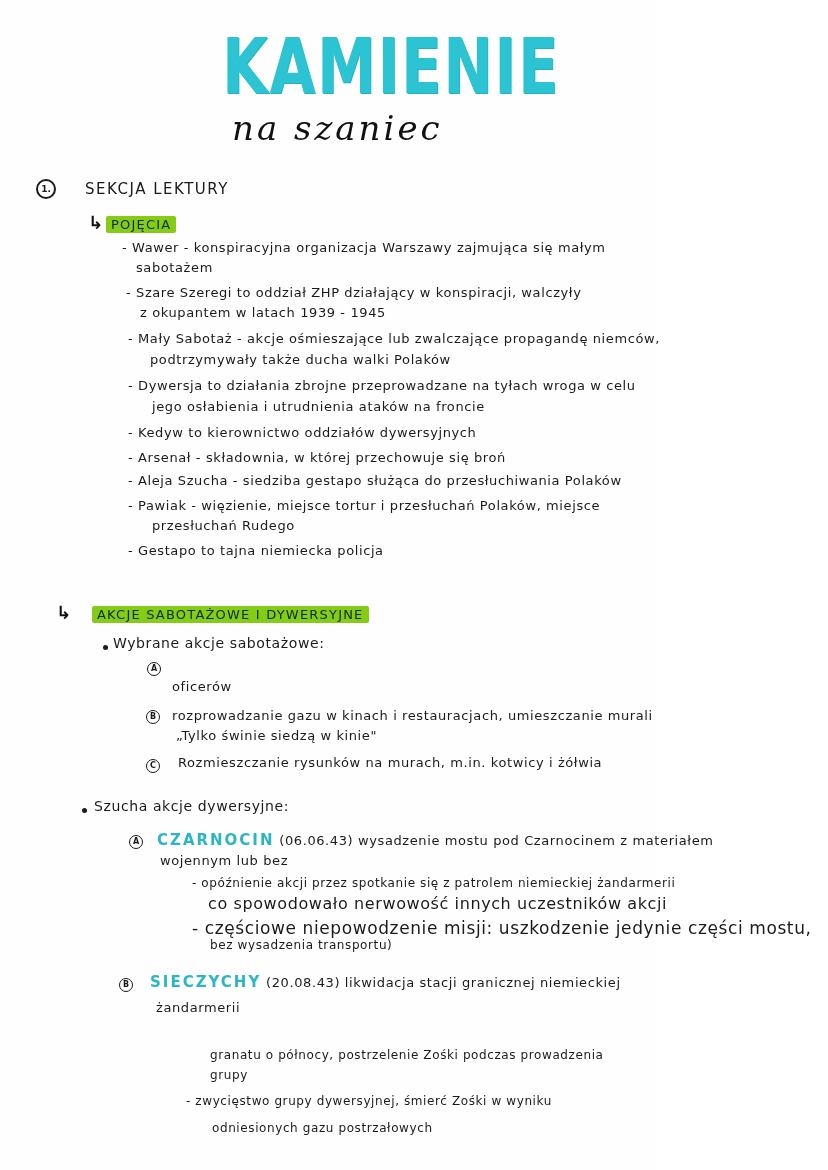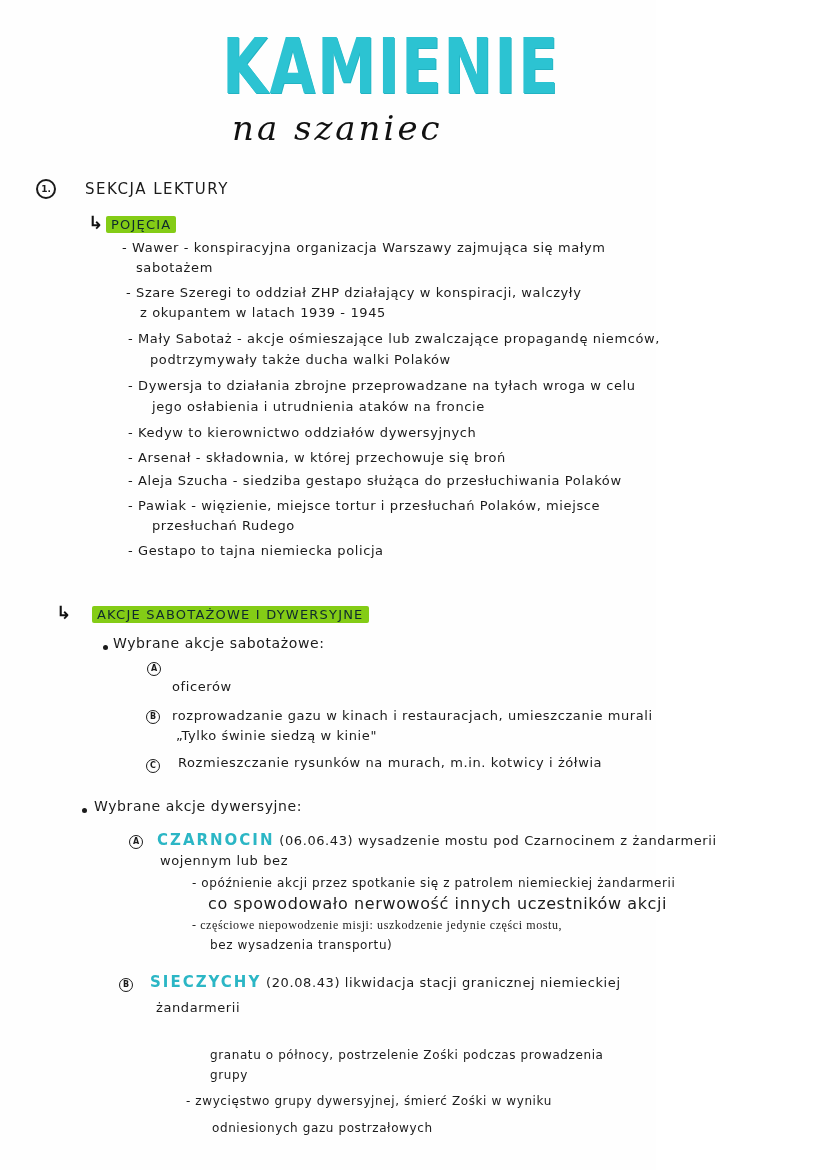--- a/index.html
+++ b/index.html
@@ -116,33 +116,33 @@
   <div class="hand" style="left:172px; top:679px;">oficerów</div>
 
   <div class="letter-badge" style="left:146px; top:710px;">B</div>
   <div class="hand" style="left:172px; top:708px;">rozprowadzanie gazu w kinach i restauracjach, umieszczanie murali</div>
   <div class="hand" style="left:176px; top:728px;">„Tylko świnie siedzą w kinie"</div>
 
   <div class="letter-badge" style="left:146px; top:759px;">C</div>
   <div class="hand" style="left:178px; top:755px;">Rozmieszczanie rysunków na murach, m.in. kotwicy i żółwia</div>
 
   <div class="bullet-dot" style="left:82px; top:808px;"></div>
-  <div class="hand" style="left:94px; top:798px; font-size:14px;">Wybrane akcje dywersyjne:</div>
+  <div class="hand" style="left:94px; top:798px; font-size:14px;">Szucha akcje dywersyjne:</div>
 
   <div class="letter-badge" style="left:129px; top:835px;">A</div>
   <div class="hand" style="left:157px; top:831px;">
     <span class="teal-word">CZARNOCIN</span>
     <span>(06.06.43)</span>
-    <span>wysadzenie mostu pod Czarnocinem z żandarmerii</span>
+    <span>wysadzenie mostu pod Czarnocinem z materiałem</span>
   </div>
   <div class="hand" style="left:160px; top:853px;">wojennym lub bez</div>
 
   <div class="hand" style="left:192px; top:876px; font-size:12px;">- opóźnienie akcji przez spotkanie się z patrolem niemieckiej żandarmerii</div>
   <div class="hand" style="left:208px; top:894px; font-size:16px;">co spowodowało nerwowość innych uczestników akcji</div>
-  <div class="hand" style="left:192px; top:918px; font-size:12px;font-family:Liberation Serif, serif;">- częściowe niepowodzenie misji: uszkodzenie jedynie części mostu,</div>
+  <div class="hand" style="left:192px; top:918px; font-size:17px;">- częściowe niepowodzenie misji: uszkodzenie jedynie części mostu,</div>
   <div class="hand" style="left:210px; top:938px; font-size:12px;">bez wysadzenia transportu)</div>
 
   <div class="letter-badge" style="left:119px; top:978px;">B</div>
   <div class="hand" style="left:150px; top:973px;">
     <span class="teal-word">SIECZYCHY</span>
     <span>(20.08.43)</span>
     <span>likwidacja stacji granicznej niemieckiej</span>
   </div>
   <div class="hand" style="left:156px; top:1000px;">żandarmerii</div>
 

